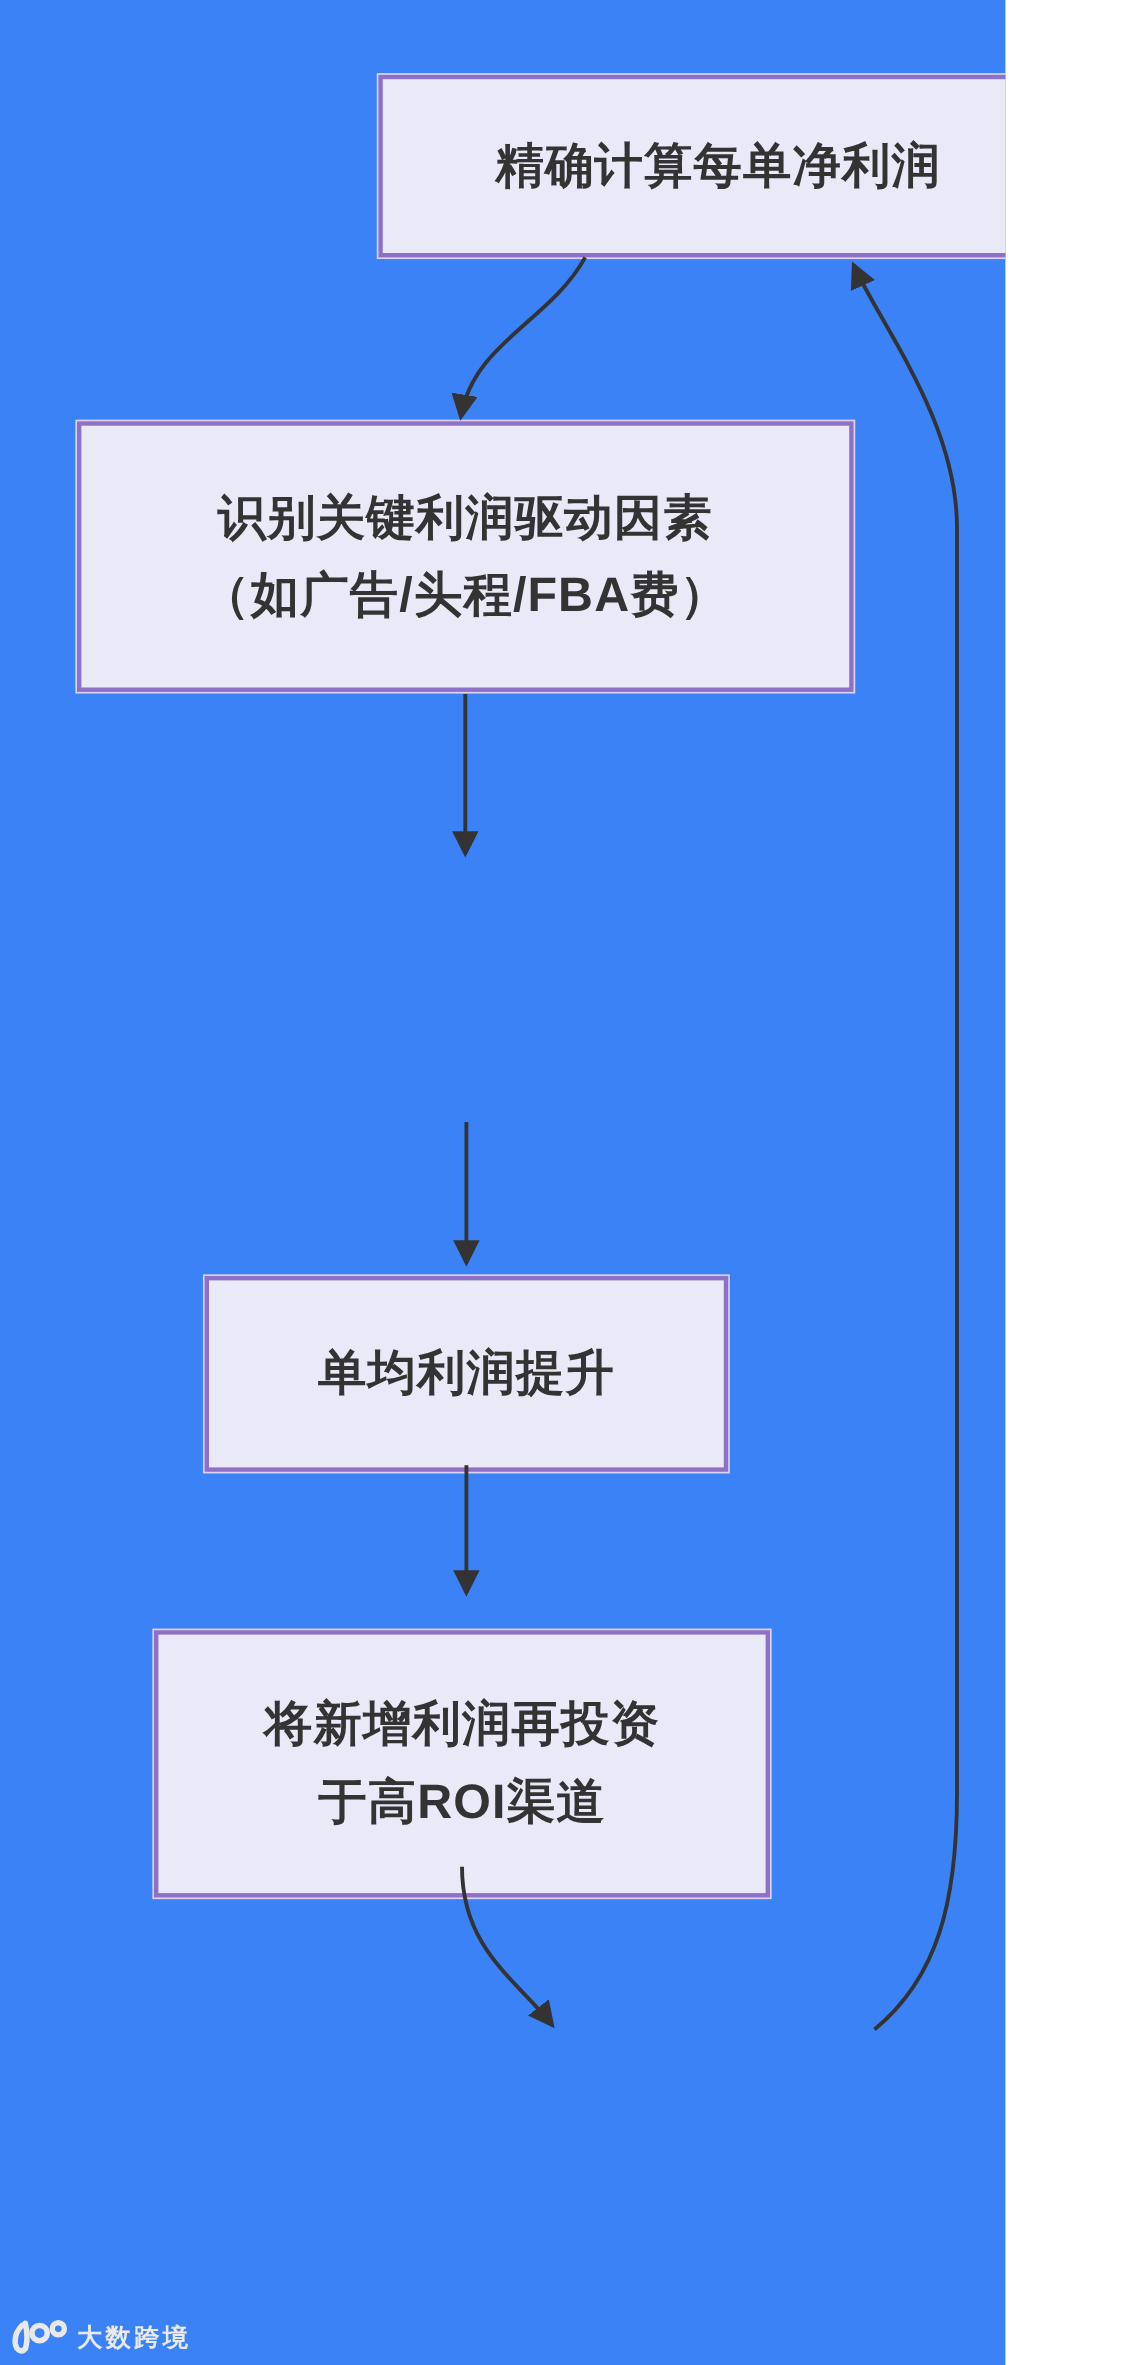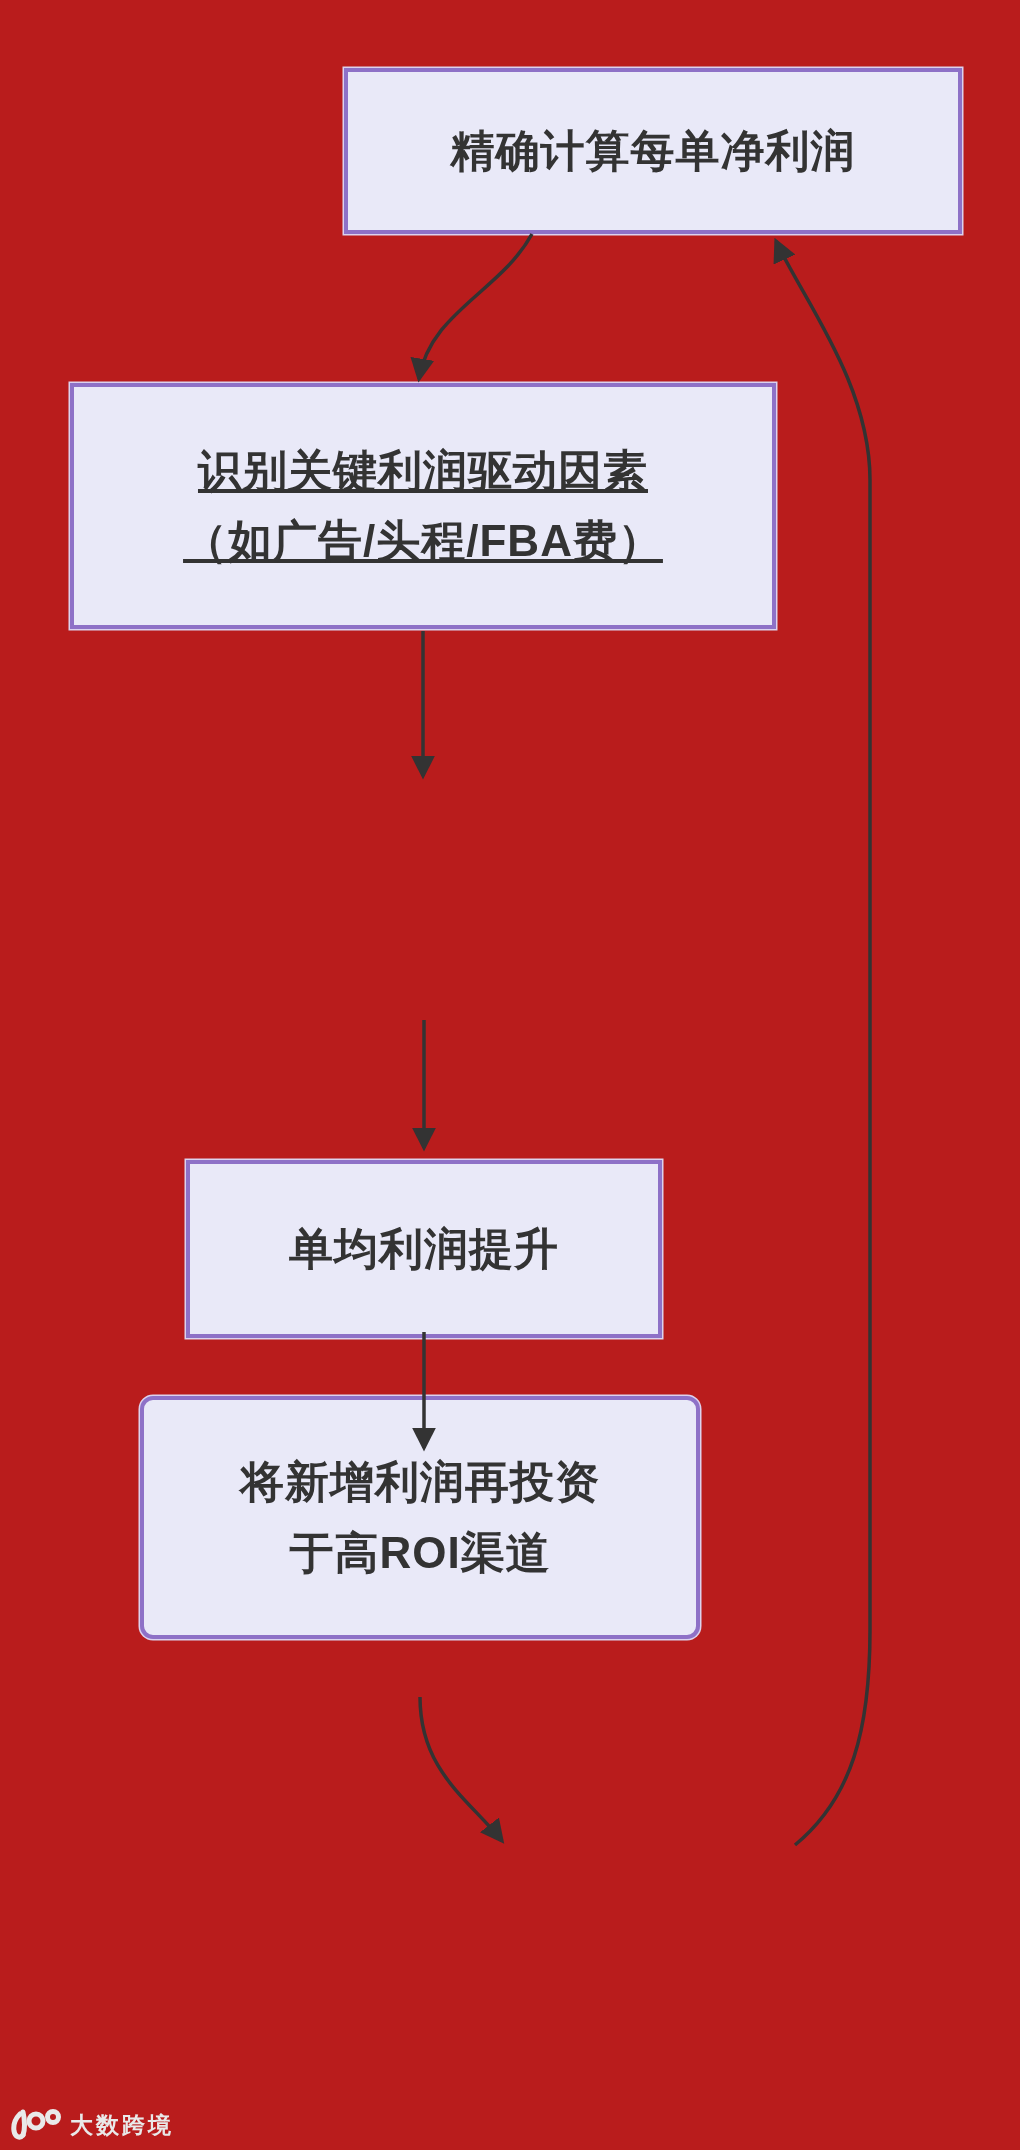--- a/index.html
+++ b/index.html
@@ -1,19 +1,19 @@
 <!DOCTYPE html>
 <html><head>
 <meta charset="utf-8">
 <style>
   html,body{margin:0;padding:0;background:#ffffff;}
   .canvas{
     position:relative;
-    width:1020px;height:2150px;
-    background:#b91c1c;
+    width:914px;height:2150px;
+    background:#3b82f6;
     font-family:"Liberation Sans","DejaVu Sans",sans-serif;
     overflow:hidden;
   }
   .edge-layer{
     position:absolute;left:0;top:0;width:1020px;height:2150px;
     z-index:2;pointer-events:none;
   }
   .node{
     position:absolute;z-index:1;
     background:#E9E9F8;
@@ -22,24 +22,24 @@
     box-sizing:border-box;
     display:flex;align-items:center;justify-content:center;
     text-align:center;
     color:#333333;
     font-size:44px;font-weight:600;
     line-height:1.6;
     white-space:pre-line;
     letter-spacing:1px;
   }
   .node-a{left:344px;top:68px;width:618px;height:166px;}
-  .node-b{left:70px;top:383px;width:706px;height:246px;text-decoration:underline;}
+  .node-b{left:70px;top:383px;width:706px;height:246px;}
   .node-c{left:162px;top:780px;width:524px;height:238px;}
   .node-d{left:186px;top:1160px;width:476px;height:178px;}
-  .node-e{left:140px;top:1396px;width:560px;height:243px;border-radius:13px;}
+  .node-e{left:140px;top:1482px;width:560px;height:243px;}
   .node-f{left:362px;top:1845px;width:577px;height:235px;}
   .watermark{
     position:absolute;left:10px;top:2108px;z-index:0;
     display:flex;align-items:center;gap:8px;
     color:#E9E9E9;
   }
   .watermark-text{
     font-size:23px;font-weight:bold;letter-spacing:3px;color:#E9E9E9;
   }
 </style>

